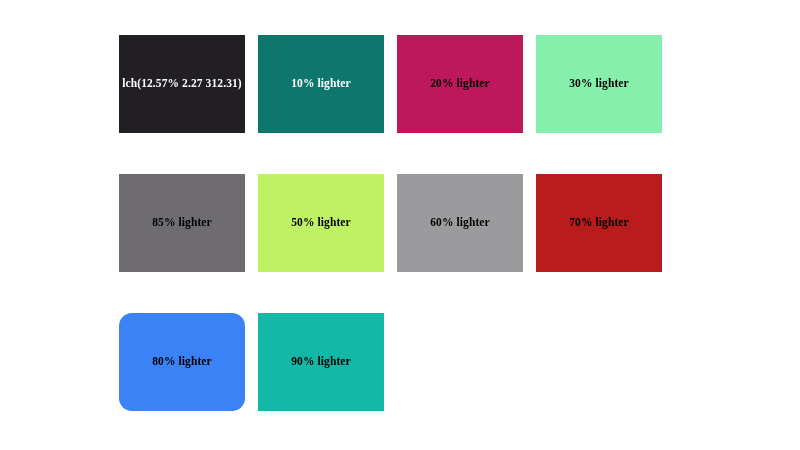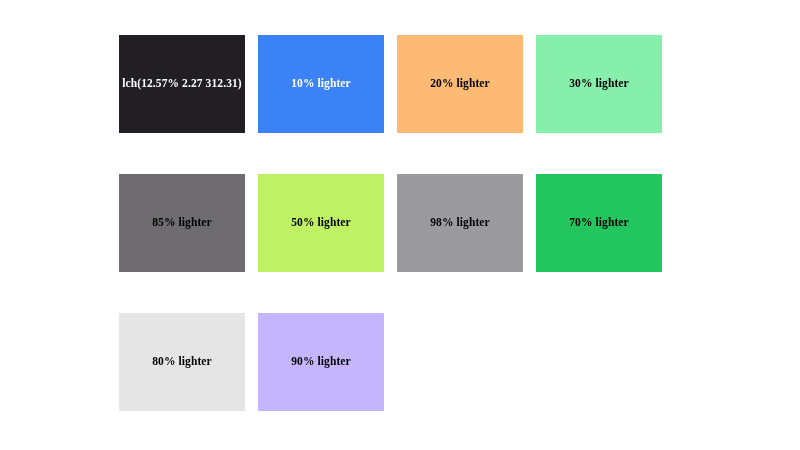--- a/index.html
+++ b/index.html
@@ -42,40 +42,40 @@
   .label-light { color: #ffffff; }
   .label-dark  { color: #000000; }
 </style>
 </head>
 <body style="background: rgb(255, 255, 255);">
 
 <div id="swatch-grid">
     <div class="swatch" style="background: rgb(33, 31, 36);">
       <span class="swatch-label label-light" style="color: rgb(255, 255, 255);">lch(12.57% 2.27 312.31)</span>
     </div>
-    <div class="swatch" style="background: #3b82f6;">
+    <div class="swatch" style="background: #0f766e;">
       <span class="swatch-label label-light" style="color: rgb(255, 255, 255);">10% lighter</span>
     </div>
-    <div class="swatch" style="background: #fdba74;">
+    <div class="swatch" style="background: #be185d;">
       <span class="swatch-label label-dark" style="color: rgb(0, 0, 0);">20% lighter</span>
     </div>
     <div class="swatch" style="background: #86efac;">
       <span class="swatch-label label-dark" style="color: rgb(0, 0, 0);">30% lighter</span>
     </div>
     <div class="swatch" style="background: rgb(110, 108, 112);">
       <span class="swatch-label label-dark" style="color: rgb(0, 0, 0);">85% lighter</span>
     </div>
     <div class="swatch" style="background: #bef264;">
       <span class="swatch-label label-dark" style="color: rgb(0, 0, 0);">50% lighter</span>
     </div>
     <div class="swatch" style="background: rgb(155, 154, 157);">
-      <span class="swatch-label label-dark" style="color: rgb(0, 0, 0);">98% lighter</span>
+      <span class="swatch-label label-dark" style="color: rgb(0, 0, 0);">60% lighter</span>
     </div>
-    <div class="swatch" style="background: #22c55e;">
+    <div class="swatch" style="background: #b91c1c;">
       <span class="swatch-label label-dark" style="color: rgb(0, 0, 0);">70% lighter</span>
     </div>
-    <div class="swatch" style="background: #e5e5e5;">
+    <div class="swatch" style="background: #3b82f6; border-radius: 13px;">
       <span class="swatch-label label-dark" style="color: rgb(0, 0, 0);">80% lighter</span>
     </div>
-    <div class="swatch" style="background: #c4b5fd;">
+    <div class="swatch" style="background: #14b8a6;">
       <span class="swatch-label label-dark" style="color: rgb(0, 0, 0);">90% lighter</span>
     </div>
   </div>
 
 </body></html>

